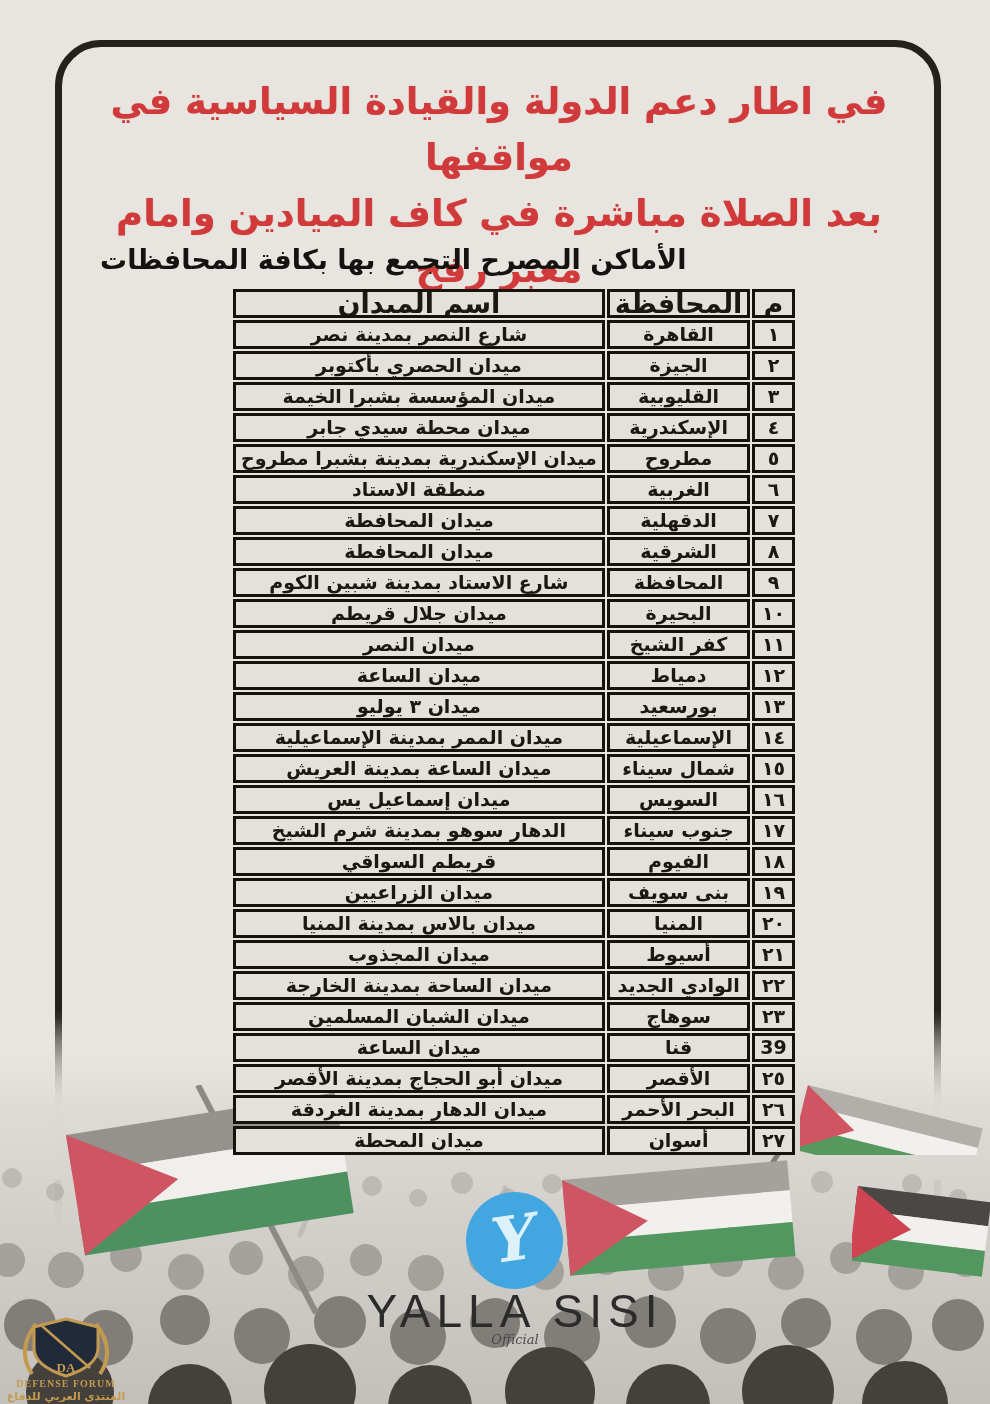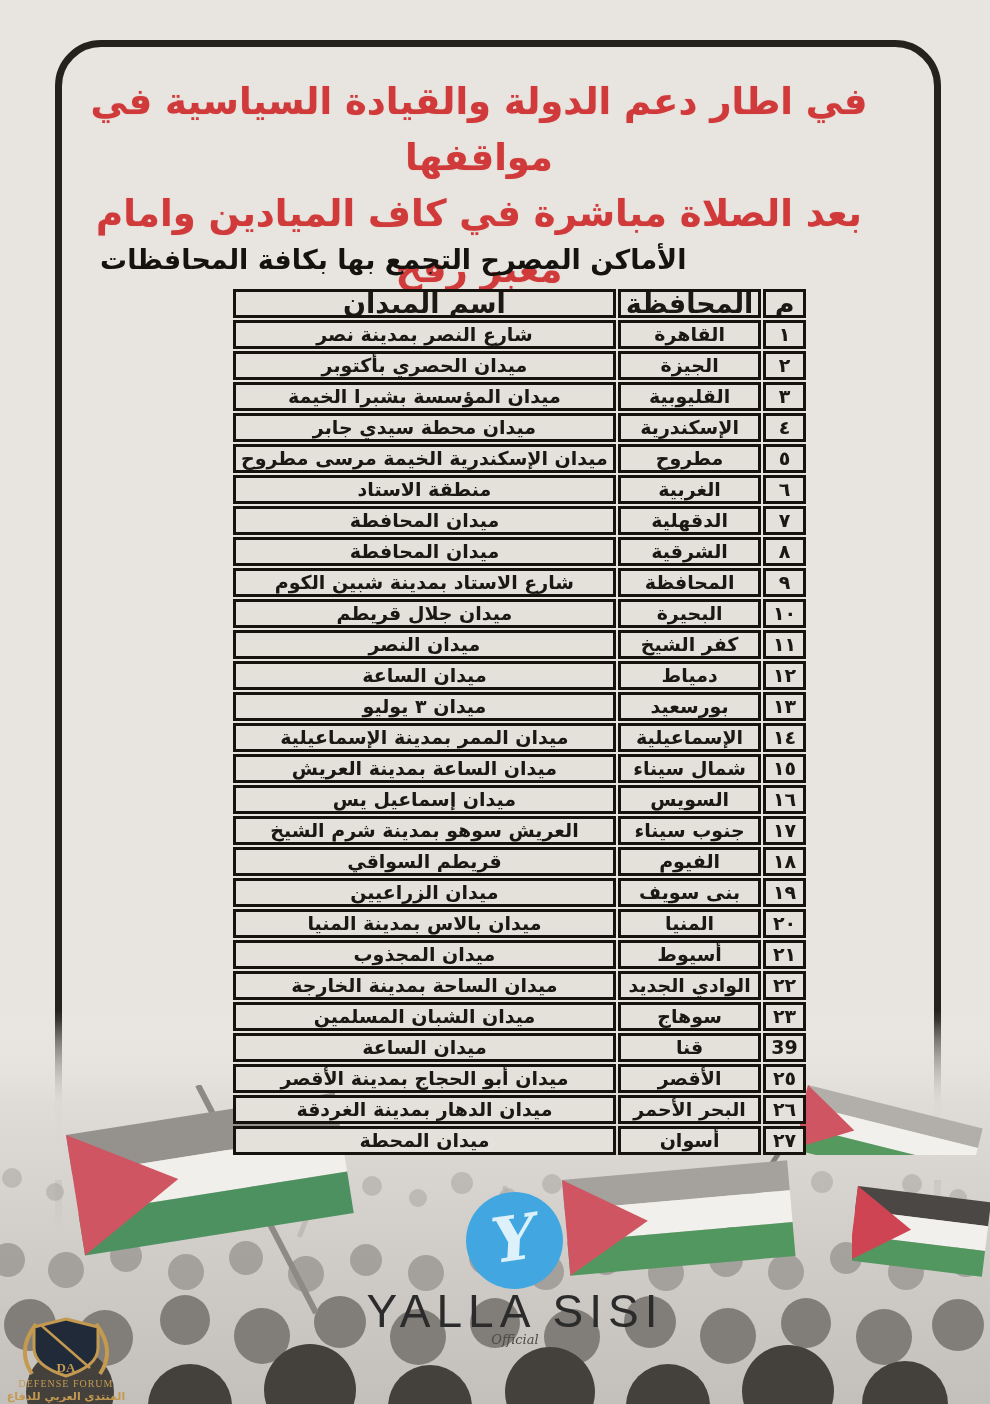--- a/index.html
+++ b/index.html
@@ -8,21 +8,21 @@
     background:#e8e4df;
     font-family:"DejaVu Sans", sans-serif;
   }
   
   .frame{
     position:absolute; left:55px; top:40px; width:872px; height:1215px;
     border:7px solid #25221e; border-radius:46px;
   }
   
   .red-head{
-    position:absolute; top:74px; left:84px; width:790px;
+    position:absolute; top:74px; left:104px; width:790px;
     direction:rtl; text-align:center;
     font-weight:bold; font-size:37px; line-height:56px;
     color:#d03a3a;
     text-shadow:0 0 1px rgba(208,58,58,.35);
   }
   .subtitle{
     position:absolute; top:244px; left:100px; width:790px;
     direction:rtl; text-align:left;
     font-weight:bold; font-size:27px; color:#15130f;
     text-underline-offset:5px;
@@ -68,21 +68,21 @@
     text-align:center; font-family:"DejaVu Serif", serif; font-style:italic;
     font-size:13px; color:#4a4a4a;
   }
   
   .watermark{
     position:absolute; left:6px; top:1316px; width:120px; z-index:7;
     text-align:center;
   }
   .wm-text1{
     font-family:"Liberation Serif", serif; font-size:10px; letter-spacing:1px;
-    color:#c49a50; font-weight:normal; margin-top:-4px;
+    color:#c49a50; font-weight:bold; margin-top:-4px;
   }
   .wm-text2{
     direction:rtl; font-size:11px; font-weight:bold; color:#c49a50; margin-top:1px;
   }
 </style>
 </head>
 <body>
 
 <div class="canvas">
 
@@ -125,21 +125,21 @@
 
     <tr>
       <td class="c-num">٤</td>
       <td class="c-gov">الإسكندرية</td>
       <td class="c-sq">ميدان محطة سيدي جابر</td>
     </tr>
 
     <tr>
       <td class="c-num">٥</td>
       <td class="c-gov">مطروح</td>
-      <td class="c-sq">ميدان الإسكندرية الخيمة مرسى مطروح</td>
+      <td class="c-sq">ميدان الإسكندرية بمدينة بشبرا مطروح</td>
     </tr>
 
     <tr>
       <td class="c-num">٦</td>
       <td class="c-gov">الغربية</td>
       <td class="c-sq">منطقة الاستاد</td>
     </tr>
 
     <tr>
       <td class="c-num">٧</td>
@@ -197,21 +197,21 @@
 
     <tr>
       <td class="c-num">١٦</td>
       <td class="c-gov">السويس</td>
       <td class="c-sq">ميدان إسماعيل يس</td>
     </tr>
 
     <tr>
       <td class="c-num">١٧</td>
       <td class="c-gov">جنوب سيناء</td>
-      <td class="c-sq">العريش سوهو بمدينة شرم الشيخ</td>
+      <td class="c-sq">الدهار سوهو بمدينة شرم الشيخ</td>
     </tr>
 
     <tr>
       <td class="c-num">١٨</td>
       <td class="c-gov">الفيوم</td>
       <td class="c-sq">قريطم السواقي</td>
     </tr>
 
     <tr>
       <td class="c-num">١٩</td>

